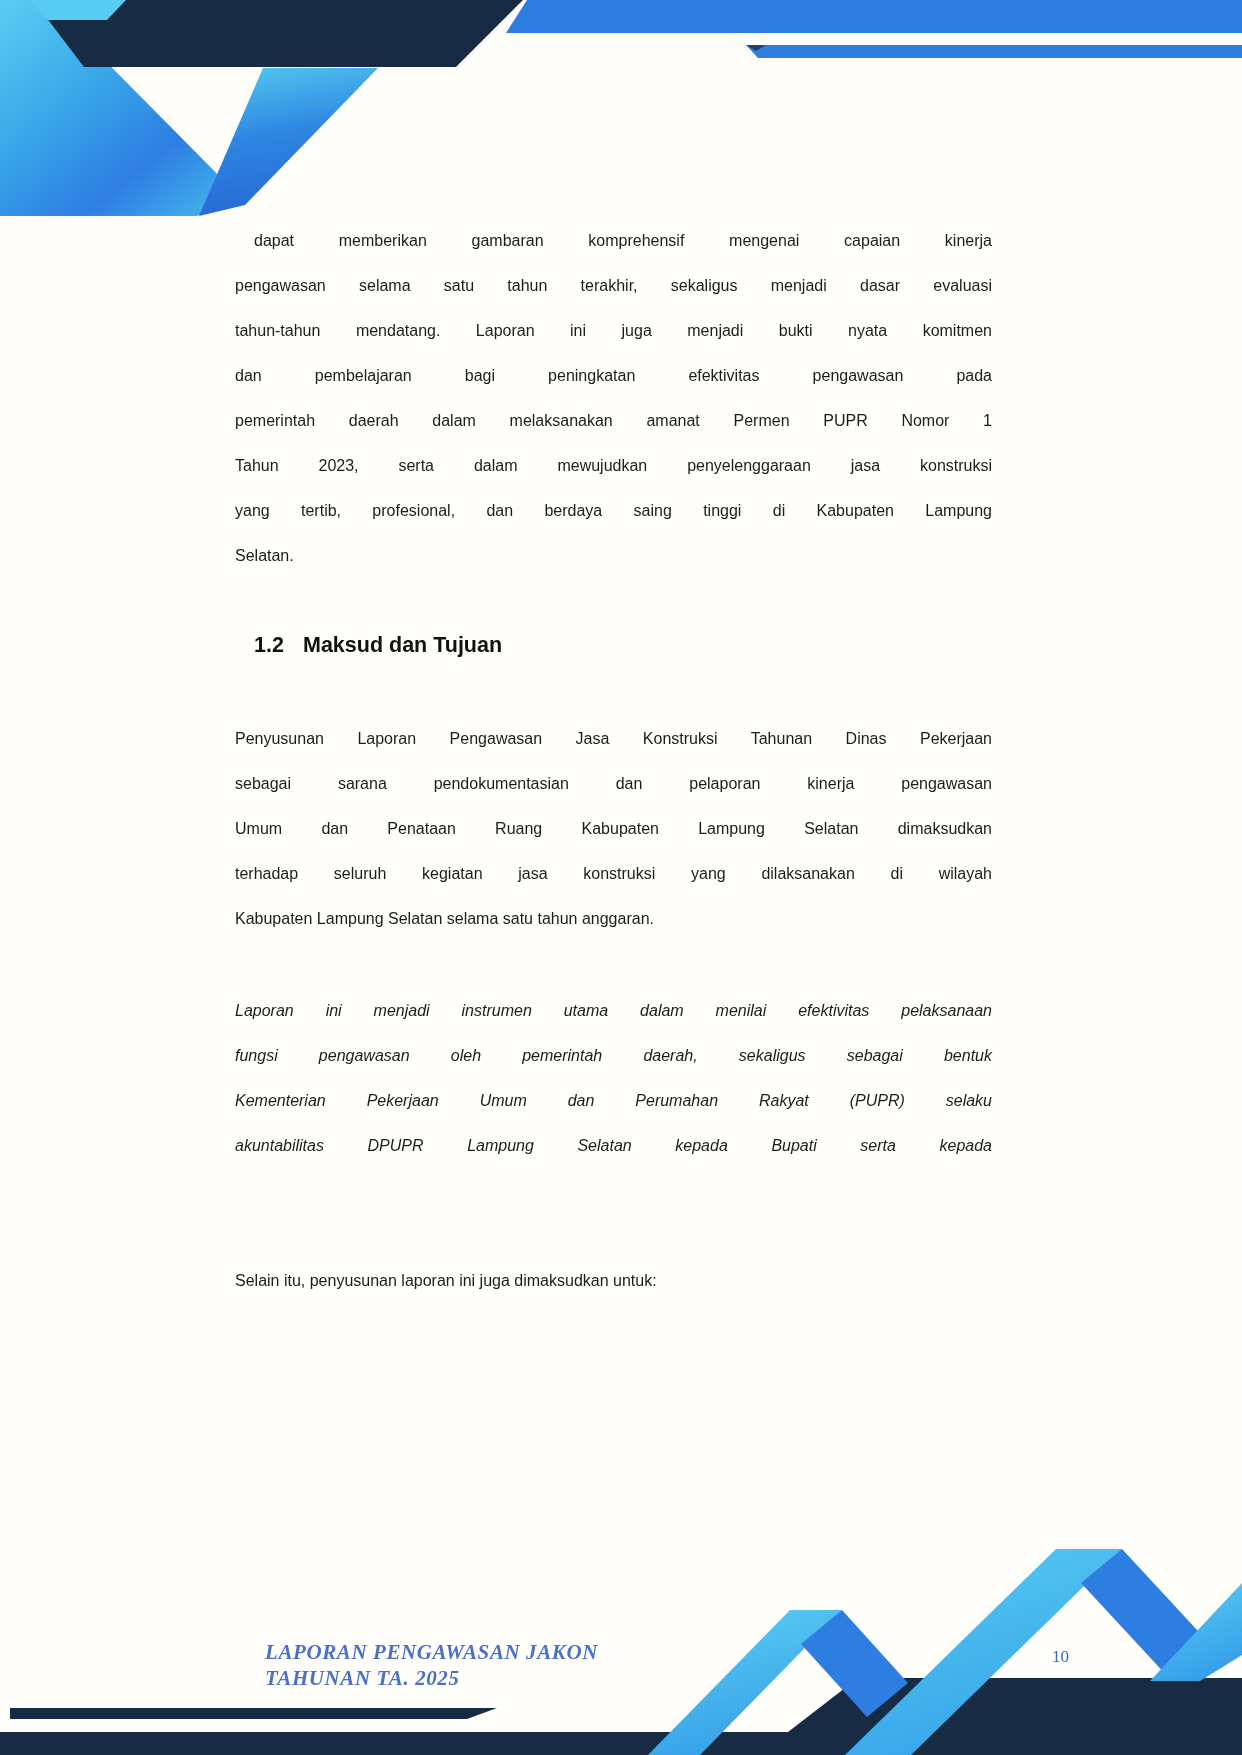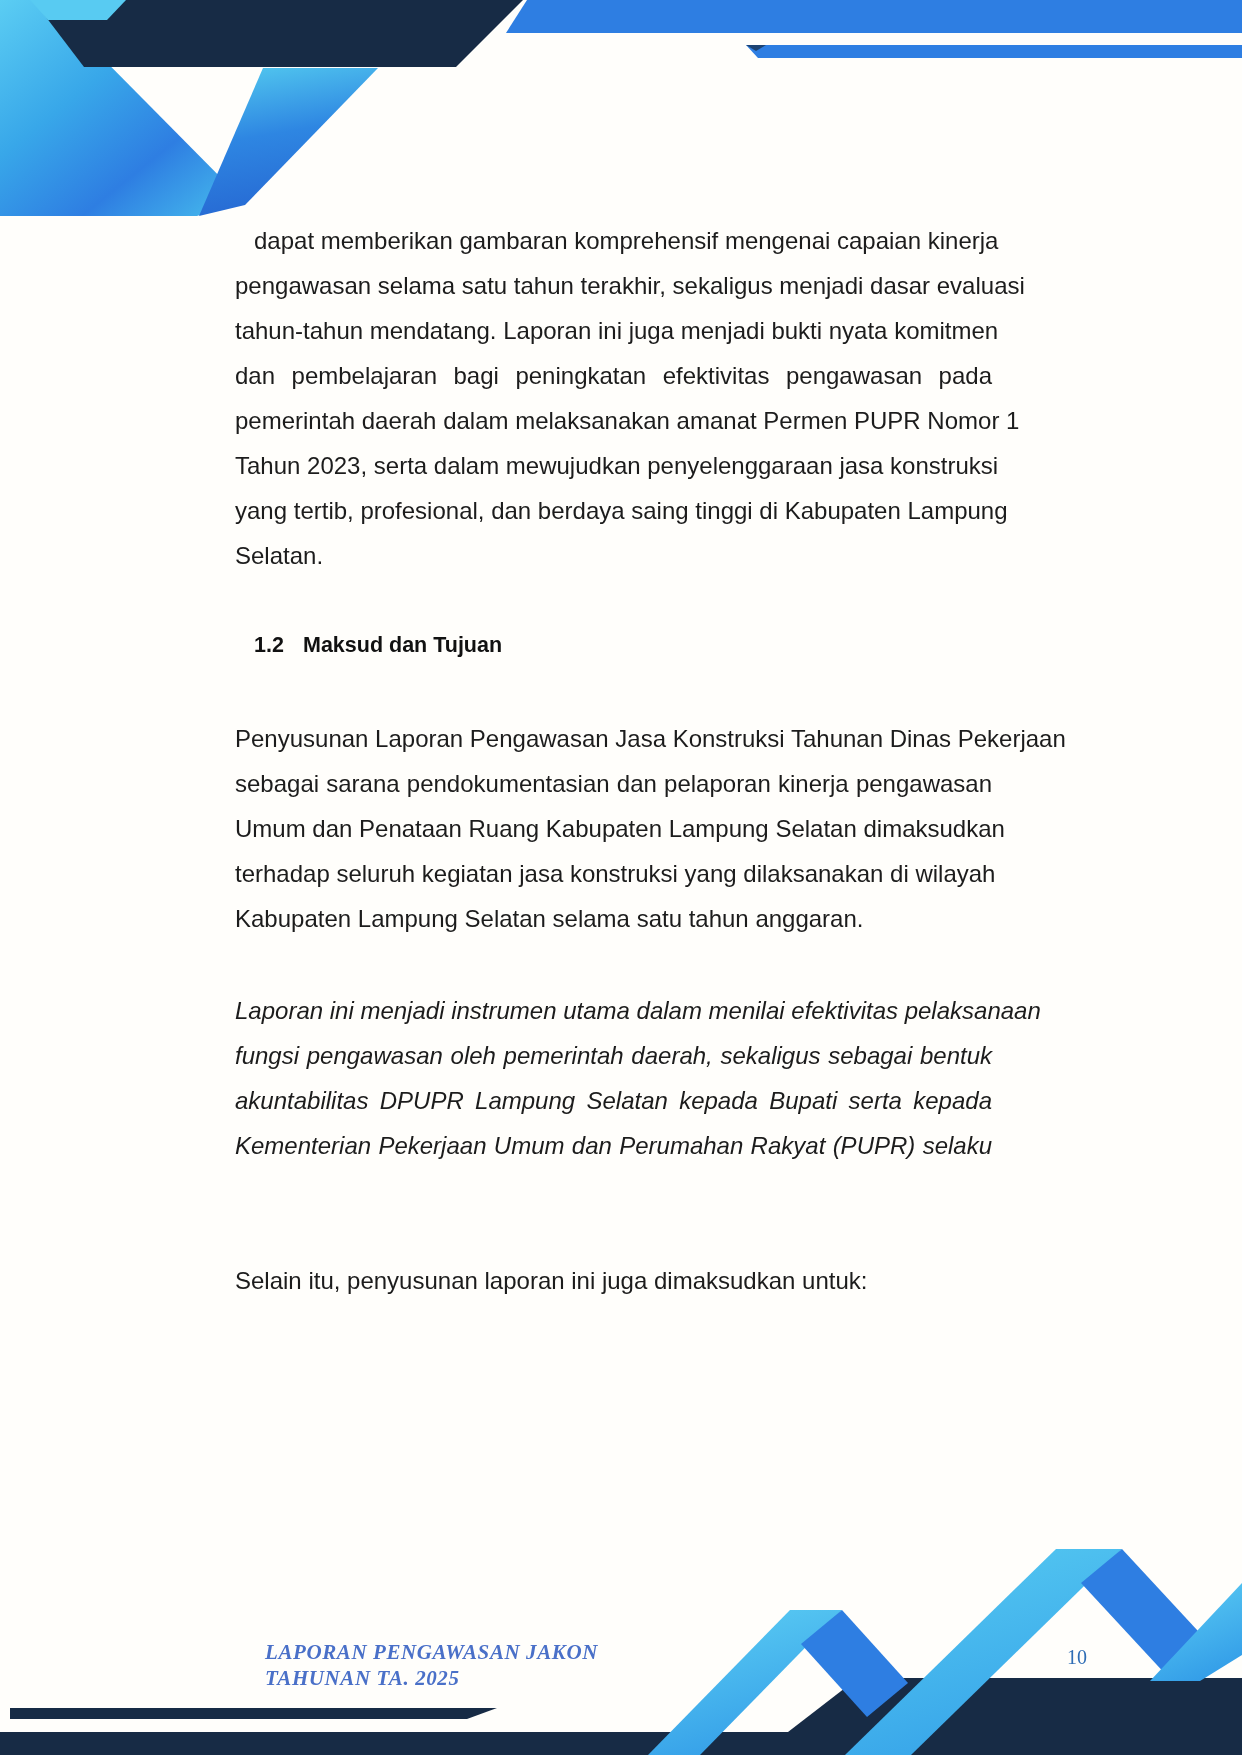--- a/index.html
+++ b/index.html
@@ -11,21 +11,21 @@
     overflow:hidden;
     font-family:"Liberation Sans",sans-serif;
   }
   svg{display:block;}
   .header-art{position:absolute;top:0;left:0;width:1242px;height:230px;}
   .footer-art{position:absolute;top:1495px;left:0;width:1242px;height:260px;}
 
   
   .textblock{
     position:absolute;left:235px;width:757px;
-    color:#1c1c1c;font-size:24px;line-height:45px;
+    color:#1c1c1c;font-size:16px;line-height:45px;
   }
   .text-line{
     height:45px;white-space:nowrap;
     text-align:justify;text-align-last:justify;
   }
   .text-line.final{text-align:left;text-align-last:left;}
   .text-line.indent{padding-left:19px;}
   #p1{top:218px;}
   #p2{top:716px;}
   #p3{top:988px;font-style:italic;}
@@ -42,21 +42,21 @@
     position:absolute;left:265px;top:1639px;width:420px;
     font-family:"Liberation Serif",serif;
     font-style:italic;font-weight:bold;
     font-size:21px;line-height:26px;
     color:var(--footer-text,#4a70c8);
     letter-spacing:0.6px;
   }
   .page-number{
     position:absolute;left:1052px;top:1644px;width:50px;
     font-family:"Liberation Serif",serif;
-    font-size:20px;line-height:26px;text-align:center;
+    font-size:17px;line-height:26px;text-align:left;
     color:var(--pagenum,#2f6db5);
   }
 </style>
 </head>
 <body>
 
 <div class="page">
 
   <svg class="header-art" viewBox="0 0 1242 230" preserveAspectRatio="none" aria-hidden="true">
     <defs>
@@ -107,22 +107,22 @@
       <div class="text-line">Penyusunan Laporan Pengawasan Jasa Konstruksi Tahunan Dinas Pekerjaan</div>
       <div class="text-line">sebagai sarana pendokumentasian dan pelaporan kinerja pengawasan</div>
       <div class="text-line">Umum dan Penataan Ruang Kabupaten Lampung Selatan dimaksudkan</div>
       <div class="text-line">terhadap seluruh kegiatan jasa konstruksi yang dilaksanakan di wilayah</div>
       <div class="text-line final">Kabupaten Lampung Selatan selama satu tahun anggaran.</div>
     </div>
 
   <div class="textblock" id="p3">
       <div class="text-line">Laporan ini menjadi instrumen utama dalam menilai efektivitas pelaksanaan</div>
       <div class="text-line">fungsi pengawasan oleh pemerintah daerah, sekaligus sebagai bentuk</div>
+      <div class="text-line">Kementerian Pekerjaan Umum dan Perumahan Rakyat (PUPR) selaku</div>
       <div class="text-line">akuntabilitas DPUPR Lampung Selatan kepada Bupati serta kepada</div>
-      <div class="text-line">Kementerian Pekerjaan Umum dan Perumahan Rakyat (PUPR) selaku</div>
     </div>
 
   <div class="textblock" id="p4">
       <div class="text-line final">Selain itu, penyusunan laporan ini juga dimaksudkan untuk:</div>
     </div>
 
   <div class="footer-title">
     <div>LAPORAN PENGAWASAN JAKON</div>
     <div>TAHUNAN TA. 2025</div>
   </div>

